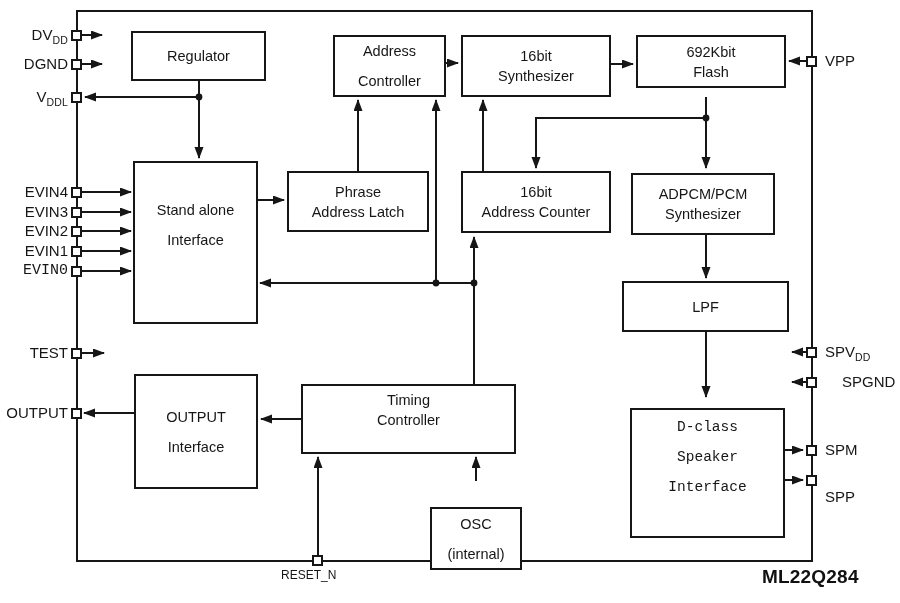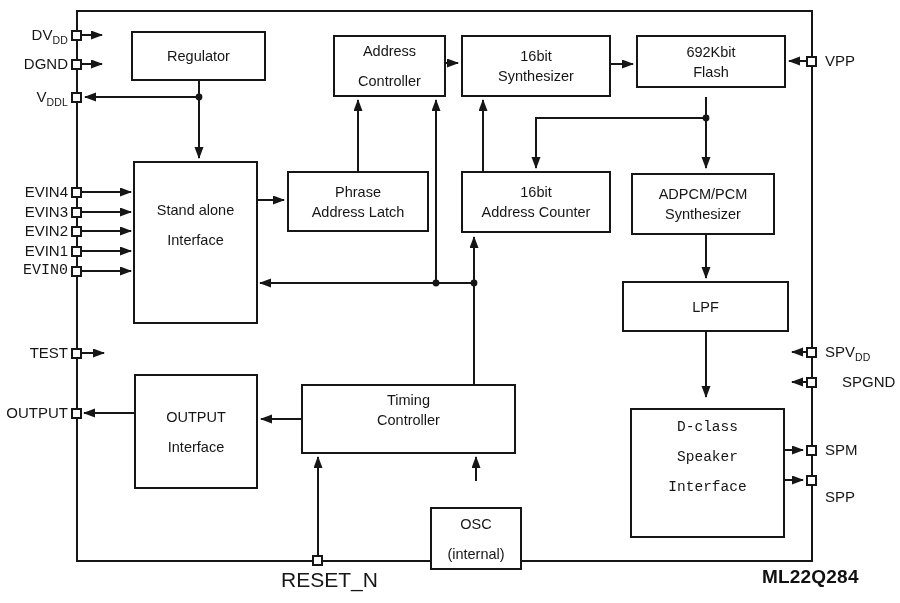--- a/index.html
+++ b/index.html
@@ -192,17 +192,17 @@
   <div class="pin-label pl-left" style="right:832px;top:262px;font-family:Liberation Mono, monospace;"><span>EVIN0</span><span class="sub"></span></div>
   <div class="pin-label pl-left" style="right:832px;top:344px;"><span>TEST</span><span class="sub"></span></div>
   <div class="pin-label pl-left" style="right:832px;top:404px;"><span>OUTPUT</span><span class="sub"></span></div>
 
   <div class="pin-label" style="left:825px;top:52px;"><span>VPP</span><span class="sub"></span></div>
   <div class="pin-label" style="left:825px;top:343px;"><span>SPV</span><span class="sub">DD</span></div>
   <div class="pin-label" style="left:842px;top:373px;"><span>SPGND</span><span class="sub"></span></div>
   <div class="pin-label" style="left:825px;top:441px;"><span>SPM</span><span class="sub"></span></div>
   <div class="pin-label" style="left:825px;top:471px;margin-top:17px;"><span>SPP</span><span class="sub"></span></div>
 
-  <div class="pin-label" style="left:281px;top:568px;font-size:21px;"><span>RESET_N</span><span class="sub"></span></div>
+  <div class="pin-label" style="left:281px;top:568px;font-size:12px;"><span>RESET_N</span><span class="sub"></span></div>
 
   <div class="chip-name">ML22Q284</div>
 
 </div>
 
 </body></html>

